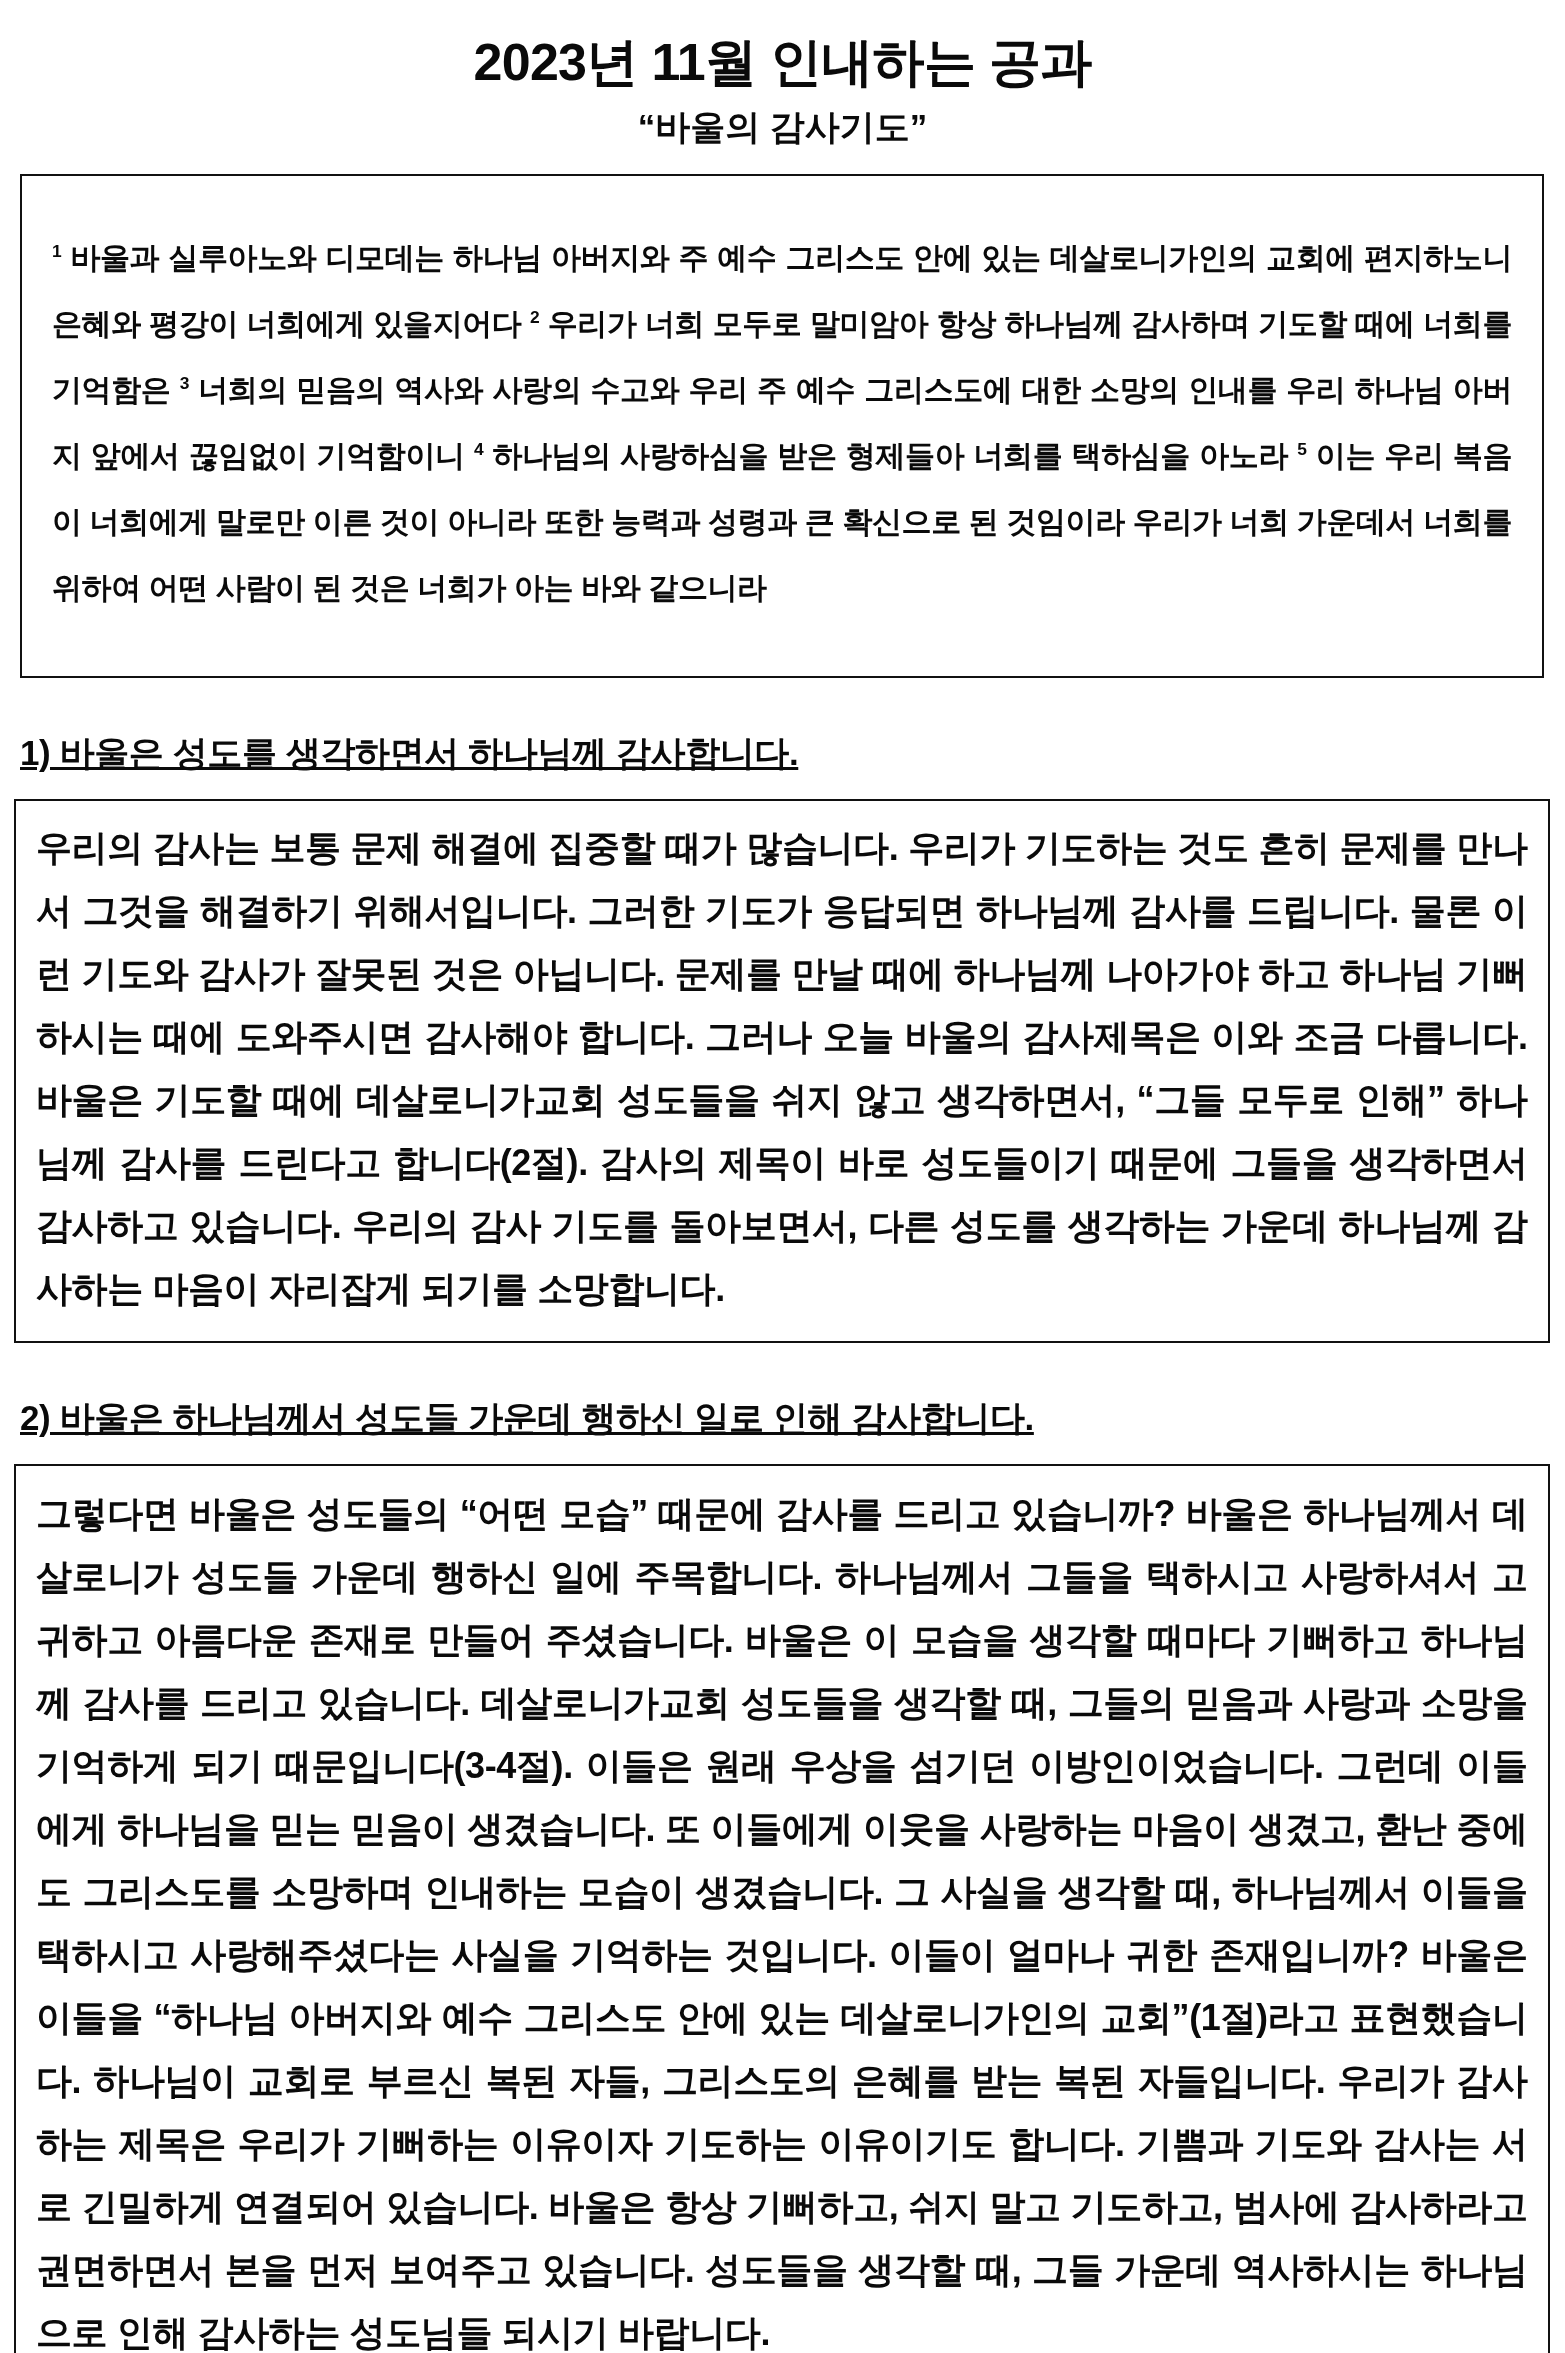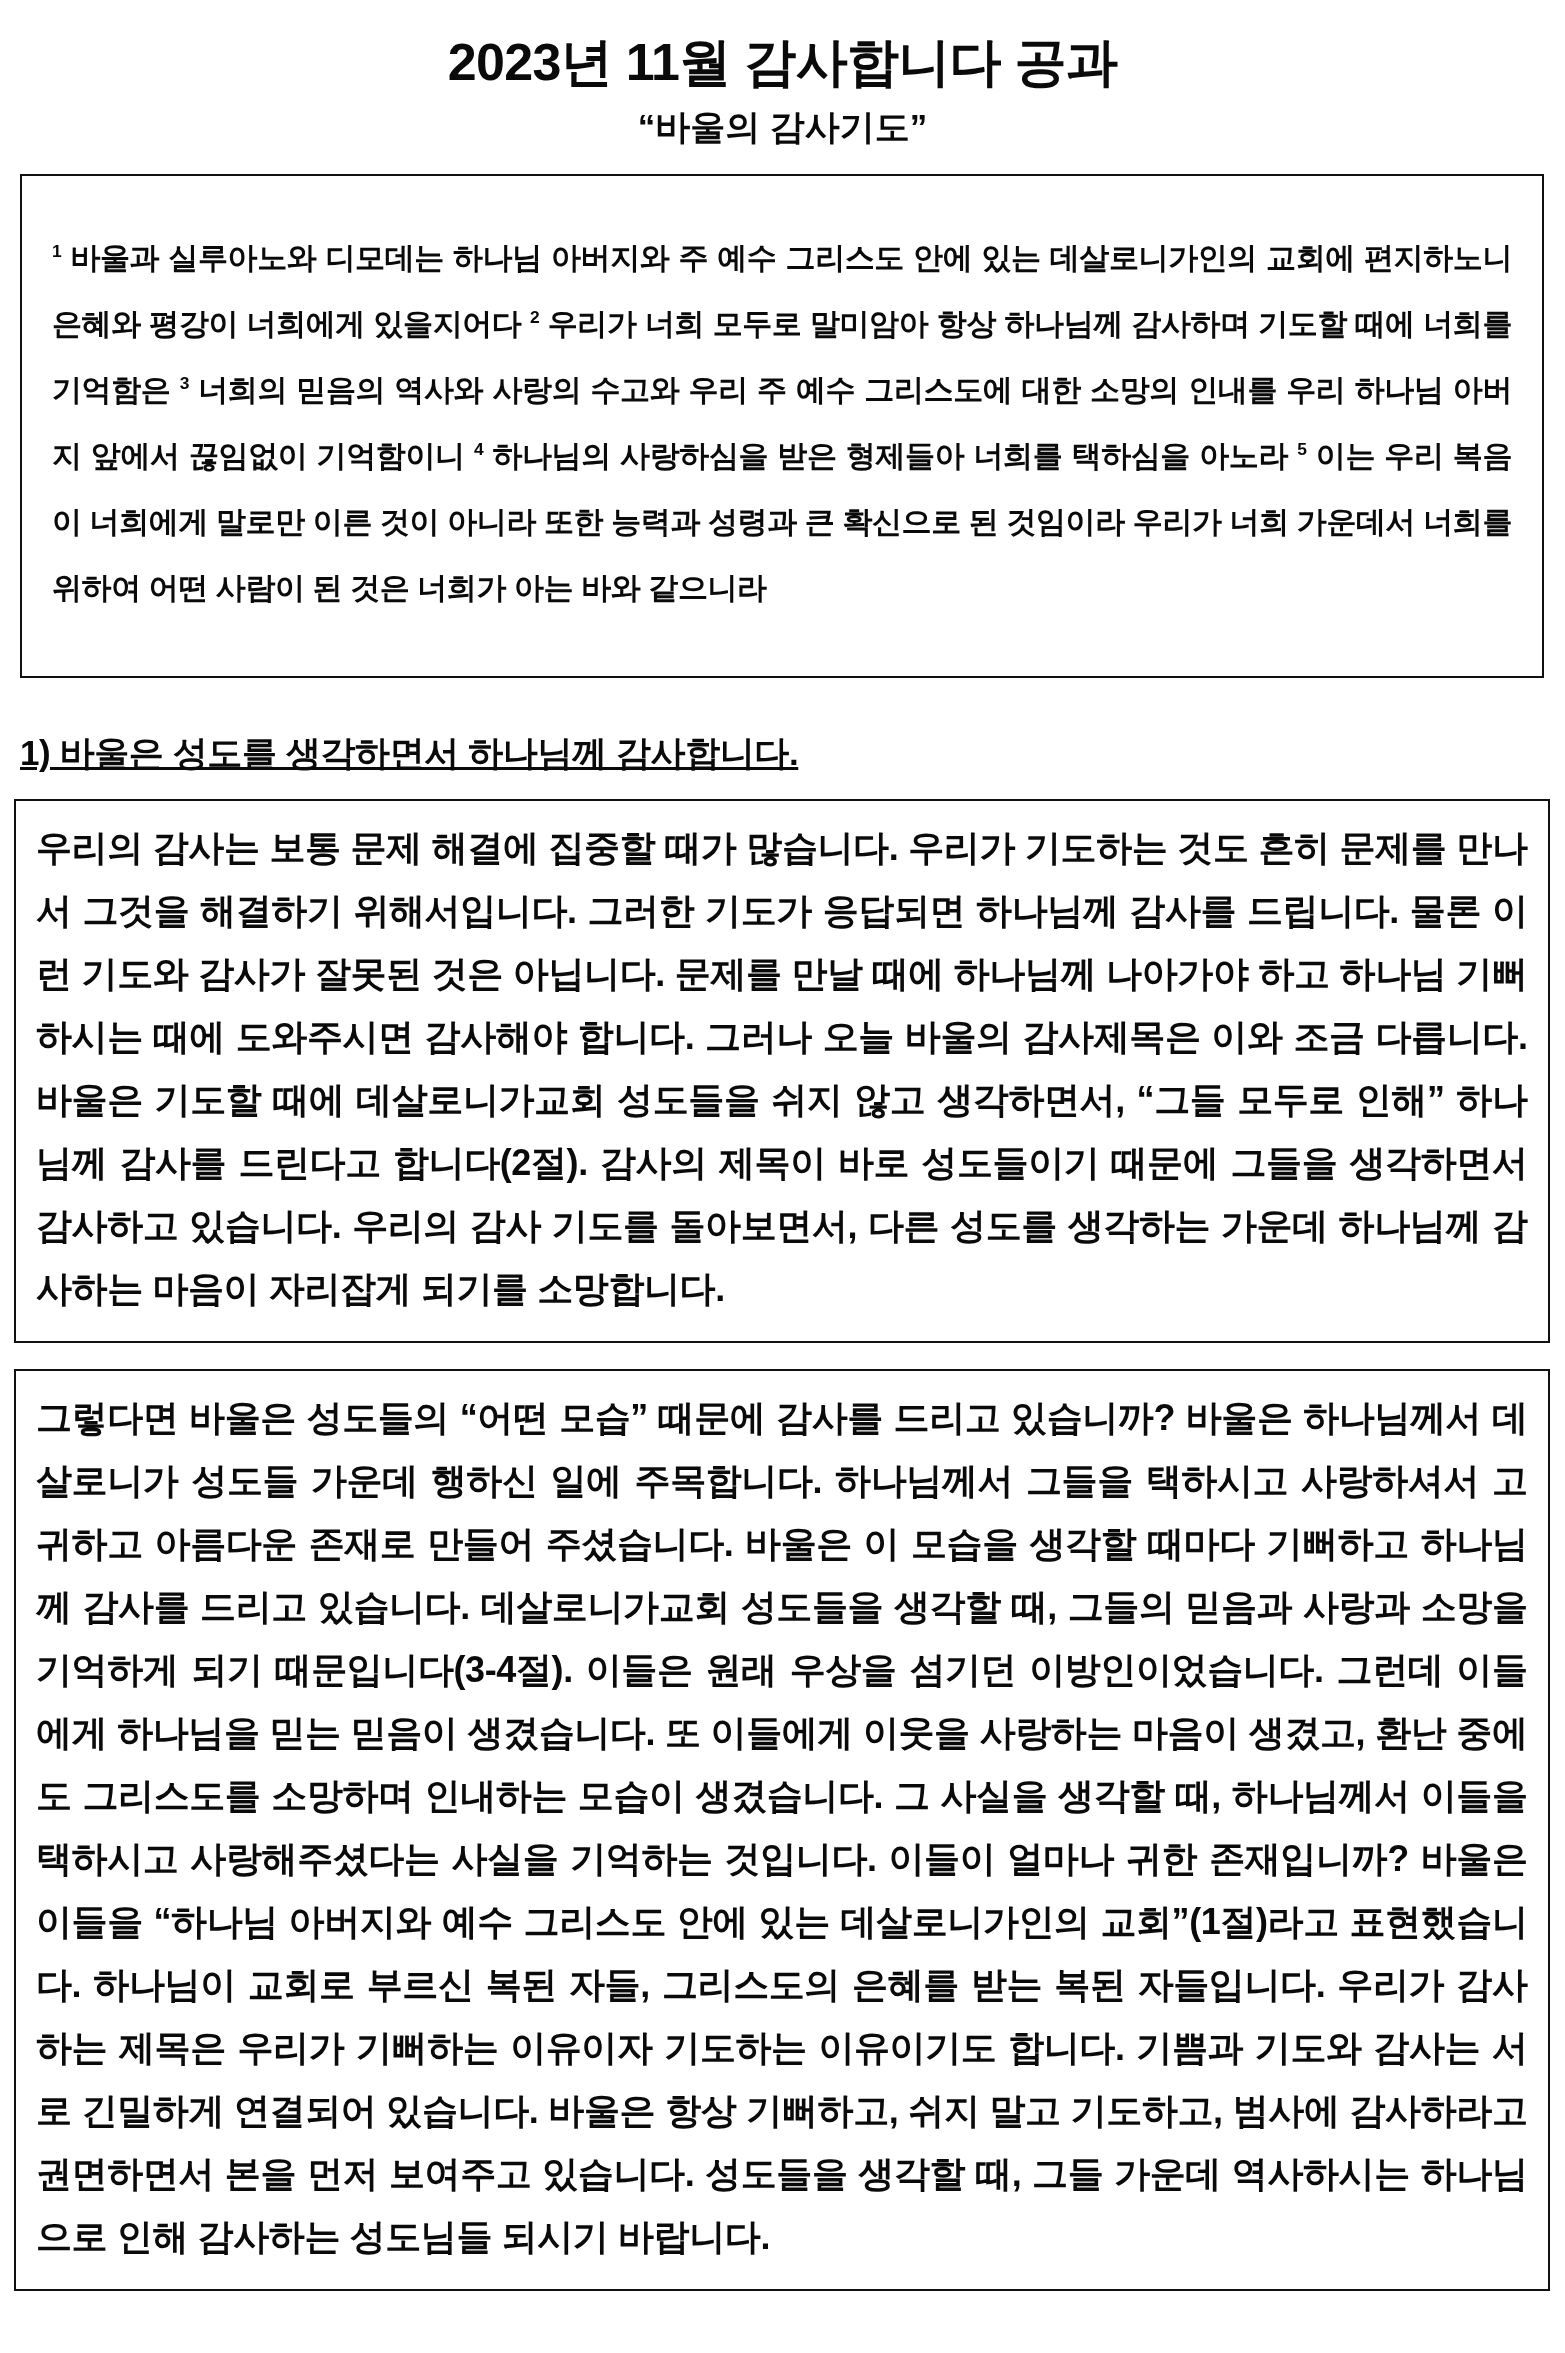--- a/index.html
+++ b/index.html
@@ -80,34 +80,35 @@
     text-align: justify;
     letter-spacing: -0.4px;
     margin: 0;
   }
 </style>
 </head>
 <body>
 
 <div class="page">
 
-  <h1 class="title">2023년 11월 감사합니다 공과</h1>
+  <h1 class="title">2023년 11월 인내하는 공과</h1>
 
   <h2 class="subtitle">“바울의 감사기도”</h2>
 
 
   <div class="scripture-box">
     <p class="scripture-text"><sup>1</sup> 바울과 실루아노와 디모데는 하나님 아버지와 주 예수 그리스도 안에 있는 데살로니가인의 교회에 편지하노니 은혜와 평강이 너희에게 있을지어다 <sup>2</sup> 우리가 너희 모두로 말미암아 항상 하나님께 감사하며 기도할 때에 너희를 기억함은 <sup>3</sup> 너희의 믿음의 역사와 사랑의 수고와 우리 주 예수 그리스도에 대한 소망의 인내를 우리 하나님 아버지 앞에서 끊임없이 기억함이니 <sup>4</sup> 하나님의 사랑하심을 받은 형제들아 너희를 택하심을 아노라 <sup>5</sup> 이는 우리 복음이 너희에게 말로만 이른 것이 아니라 또한 능력과 성령과 큰 확신으로 된 것임이라 우리가 너희 가운데서 너희를 위하여 어떤 사람이 된 것은 너희가 아는 바와 같으니라</p>
   </div>
 
   <h3 class="section-heading">1) 바울은 성도를 생각하면서 하나님께 감사합니다.</h3>
 
   <div class="section-box">
     <p class="section-body">우리의 감사는 보통 문제 해결에 집중할 때가 많습니다. 우리가 기도하는 것도 흔히 문제를 만나서 그것을 해결하기 위해서입니다. 그러한 기도가 응답되면 하나님께 감사를 드립니다. 물론 이런 기도와 감사가 잘못된 것은 아닙니다. 문제를 만날 때에 하나님께 나아가야 하고 하나님 기뻐하시는 때에 도와주시면 감사해야 합니다. 그러나 오늘 바울의 감사제목은 이와 조금 다릅니다. 바울은 기도할 때에 데살로니가교회 성도들을 쉬지 않고 생각하면서, “그들 모두로 인해” 하나님께 감사를 드린다고 합니다(2절). 감사의 제목이 바로 성도들이기 때문에 그들을 생각하면서 감사하고 있습니다. 우리의 감사 기도를 돌아보면서, 다른 성도를 생각하는 가운데 하나님께 감사하는 마음이 자리잡게 되기를 소망합니다.</p>
   </div>
 
+  <h3 class="section-heading">2) 바울은 하나님께서 성도들 가운데 행하신 일로 인해 감사합니다.</h3>
 
   <div class="section-box">
     <p class="section-body">그렇다면 바울은 성도들의 “어떤 모습” 때문에 감사를 드리고 있습니까? 바울은 하나님께서 데살로니가 성도들 가운데 행하신 일에 주목합니다. 하나님께서 그들을 택하시고 사랑하셔서 고귀하고 아름다운 존재로 만들어 주셨습니다. 바울은 이 모습을 생각할 때마다 기뻐하고 하나님께 감사를 드리고 있습니다. 데살로니가교회 성도들을 생각할 때, 그들의 믿음과 사랑과 소망을 기억하게 되기 때문입니다(3-4절). 이들은 원래 우상을 섬기던 이방인이었습니다. 그런데 이들에게 하나님을 믿는 믿음이 생겼습니다. 또 이들에게 이웃을 사랑하는 마음이 생겼고, 환난 중에도 그리스도를 소망하며 인내하는 모습이 생겼습니다. 그 사실을 생각할 때, 하나님께서 이들을 택하시고 사랑해주셨다는 사실을 기억하는 것입니다. 이들이 얼마나 귀한 존재입니까? 바울은 이들을 “하나님 아버지와 예수 그리스도 안에 있는 데살로니가인의 교회”(1절)라고 표현했습니다. 하나님이 교회로 부르신 복된 자들, 그리스도의 은혜를 받는 복된 자들입니다. 우리가 감사하는 제목은 우리가 기뻐하는 이유이자 기도하는 이유이기도 합니다. 기쁨과 기도와 감사는 서로 긴밀하게 연결되어 있습니다. 바울은 항상 기뻐하고, 쉬지 말고 기도하고, 범사에 감사하라고 권면하면서 본을 먼저 보여주고 있습니다. 성도들을 생각할 때, 그들 가운데 역사하시는 하나님으로 인해 감사하는 성도님들 되시기 바랍니다.</p>
   </div>
 
 </div>
 
 
 </body></html>

